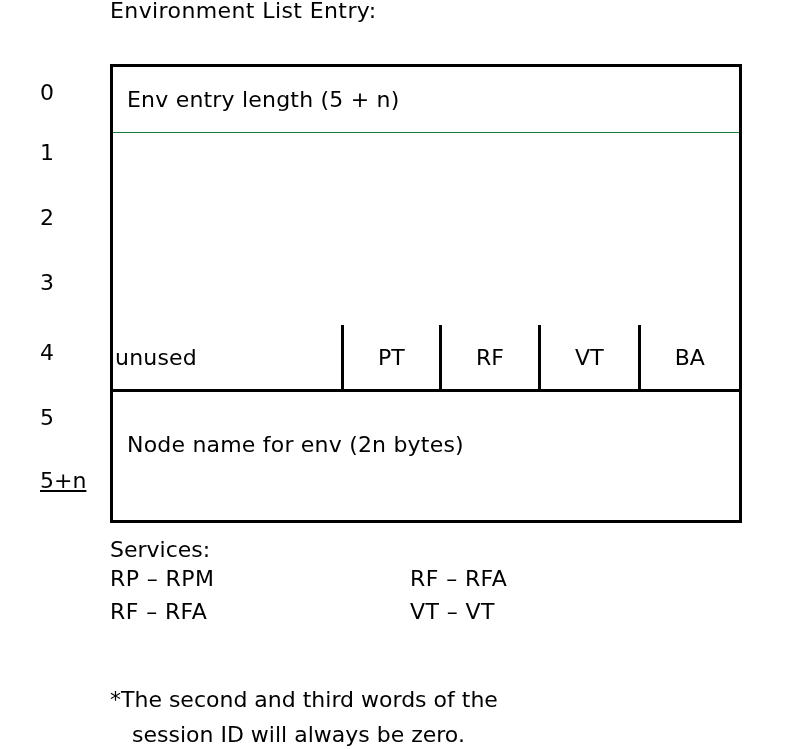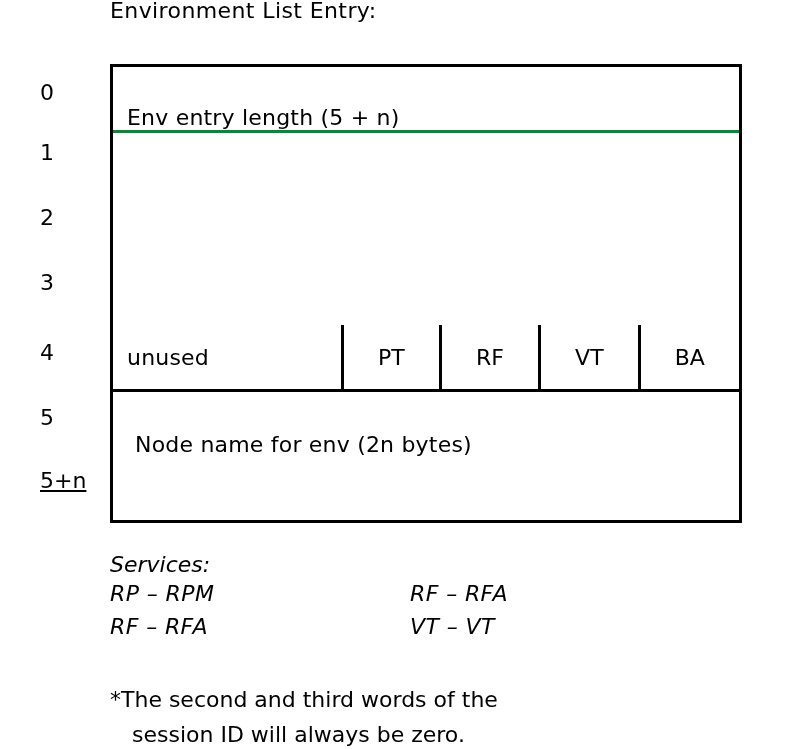--- a/index.html
+++ b/index.html
@@ -94,22 +94,21 @@
     width: 100%;
     box-sizing: border-box;
     display: flex;
     align-items: center;
   }
 
   
   .band.len {
     top: 0;
     height: 66px;
-    border-bottom: 3px solid #15803d;
-    align-items: flex-end;
+    border-bottom: 1px solid #15803d;
   }
   
   .band.sid {
     top: 66px;
     height: 192px;
     border-bottom: 3px solid #000000;
   }
   
   .band.flags {
     top: 258px;
@@ -132,51 +131,50 @@
   }
 
   .band.sid .cell-text {
     position: absolute;
     top: 78px;
     left: 0;
   }
   .band.node .cell-text {
     position: absolute;
     top: 40px;
-    left: 8px;
+    left: 0;
   }
 
   
   .flag-unused {
     flex: 0 0 231px;
     display: flex;
     align-items: center;
     border-right: 3px solid #000000;
     box-sizing: border-box;
   }
-  .flag-unused .cell-text { padding-left: 14px; text-align: center; }
+  .flag-unused .cell-text { padding-left: 2px; text-align: center; }
 
   .flag {
     flex: 1 1 auto;
     display: flex;
     align-items: center;
     justify-content: center;
     border-right: 3px solid #000000;
     box-sizing: border-box;
     font-size: 22px;
   }
   .flag.last { border-right: none; }
 
   
   .legend {
     position: absolute;
     left: 110px;
-    top: 552px;
+    top: 537px;
     width: 520px;
-    font-style: italic;
   }
   .legend-title {
     font-size: 22px;
     margin-bottom: 4px;
     white-space: nowrap;
   }
   .legend-row {
     position: relative;
     height: 33px;
   }

